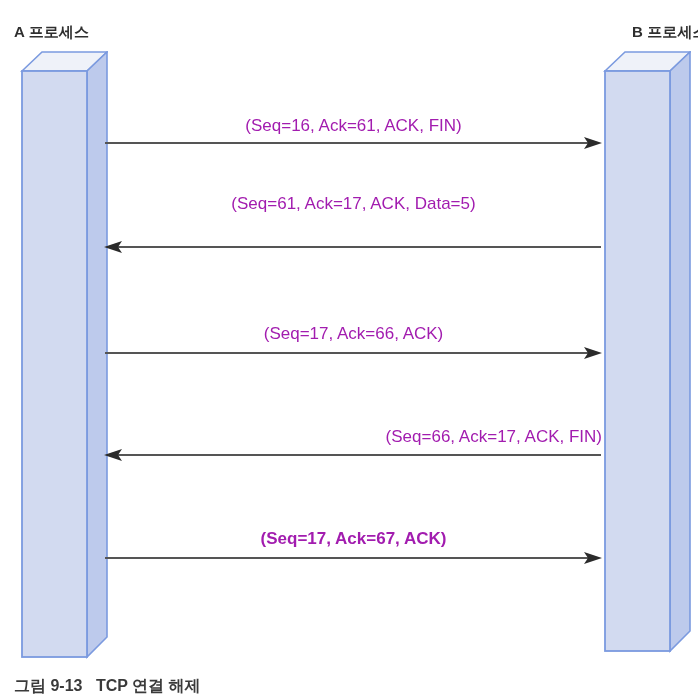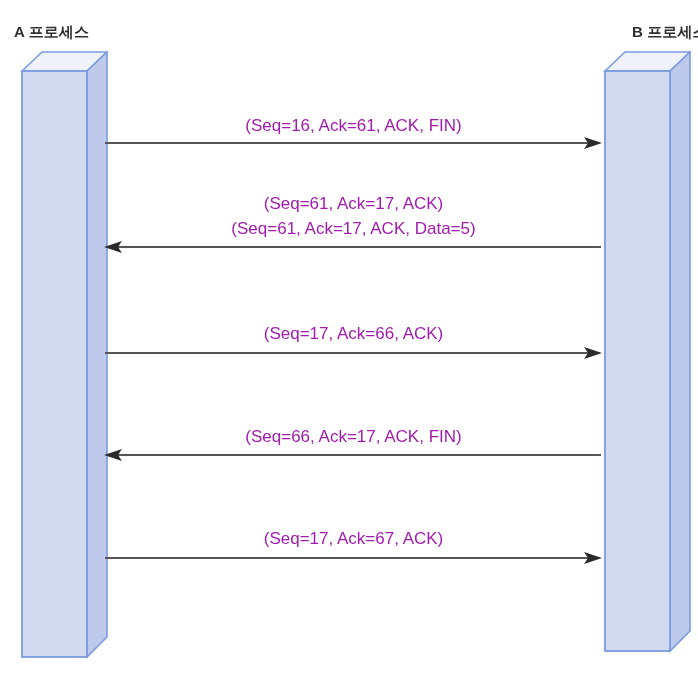--- a/index.html
+++ b/index.html
@@ -118,53 +118,56 @@
       <span class="msg-line">(Seq=16, Ack=61, ACK, FIN)</span>
     </div>
     <svg class="arrow-svg" style="top:120px;" width="506" height="16" viewBox="0 0 506 16" xmlns="http://www.w3.org/2000/svg">
       <line x1="5" y1="8" x2="494" y2="8" stroke="#555555" stroke-width="1.8"></line>
       <polygon points="502,8 484,2 488,8 484,14" fill="#2b2b2b"></polygon>
     </svg>
   </div>
 
   <div class="message-group" id="msg-2">
     <div class="msg-labels" style="top:176px;">
-      <span class="msg-line">(Seq=61, Ack=17, ACK)</span>
       <span class="msg-line">(Seq=61, Ack=17, ACK, Data=5)</span>
     </div>
     <svg class="arrow-svg" style="top:224px;" width="506" height="16" viewBox="0 0 506 16" xmlns="http://www.w3.org/2000/svg">
       <line x1="12" y1="8" x2="501" y2="8" stroke="#555555" stroke-width="1.8"></line>
       <polygon points="4,8 22,2 18,8 22,14" fill="#2b2b2b"></polygon>
     </svg>
   </div>
 
   <div class="message-group" id="msg-3">
     <div class="msg-labels" style="top:306px;">
       <span class="msg-line">(Seq=17, Ack=66, ACK)</span>
     </div>
     <svg class="arrow-svg" style="top:330px;" width="506" height="16" viewBox="0 0 506 16" xmlns="http://www.w3.org/2000/svg">
       <line x1="5" y1="8" x2="494" y2="8" stroke="#555555" stroke-width="1.8"></line>
       <polygon points="502,8 484,2 488,8 484,14" fill="#2b2b2b"></polygon>
     </svg>
   </div>
 
   <div class="message-group" id="msg-4">
-    <div class="msg-labels" style="top:409px;">
+    <div class="msg-labels" style="top:409px;text-align:right;">
       <span class="msg-line">(Seq=66, Ack=17, ACK, FIN)</span>
     </div>
     <svg class="arrow-svg" style="top:432px;" width="506" height="16" viewBox="0 0 506 16" xmlns="http://www.w3.org/2000/svg">
       <line x1="12" y1="8" x2="501" y2="8" stroke="#555555" stroke-width="1.8"></line>
       <polygon points="4,8 22,2 18,8 22,14" fill="#2b2b2b"></polygon>
     </svg>
   </div>
 
   <div class="message-group" id="msg-5">
-    <div class="msg-labels" style="top:511px;">
+    <div class="msg-labels" style="top:511px;font-weight:bold;">
       <span class="msg-line">(Seq=17, Ack=67, ACK)</span>
     </div>
     <svg class="arrow-svg" style="top:535px;" width="506" height="16" viewBox="0 0 506 16" xmlns="http://www.w3.org/2000/svg">
       <line x1="5" y1="8" x2="494" y2="8" stroke="#555555" stroke-width="1.8"></line>
       <polygon points="502,8 484,2 488,8 484,14" fill="#2b2b2b"></polygon>
     </svg>
   </div>
 
+  <div id="caption">
+    <span class="cap-num">그림 9-13</span>
+    <span>TCP 연결 해제</span>
+  </div>
 
 </div>
 
 </body></html>

